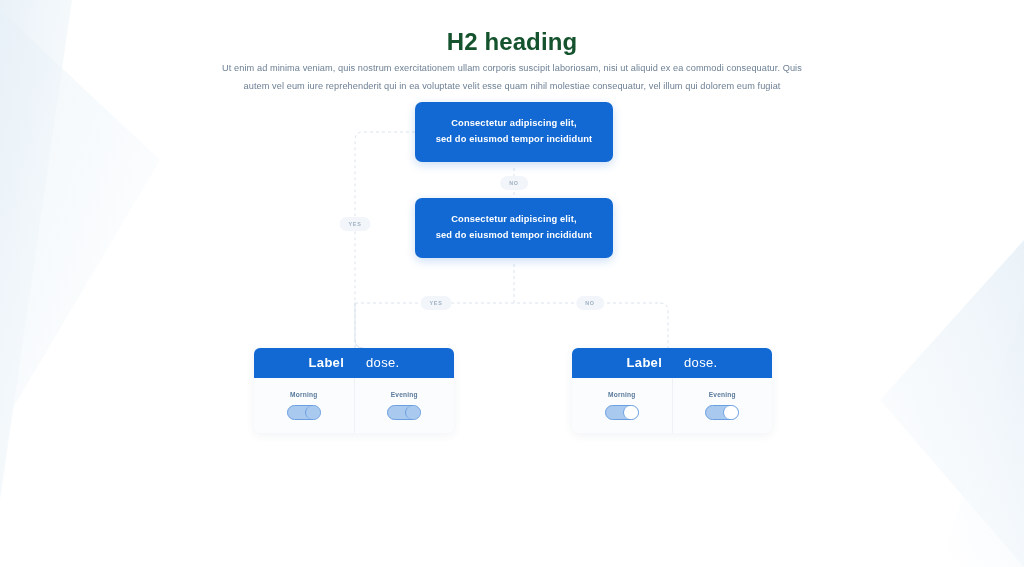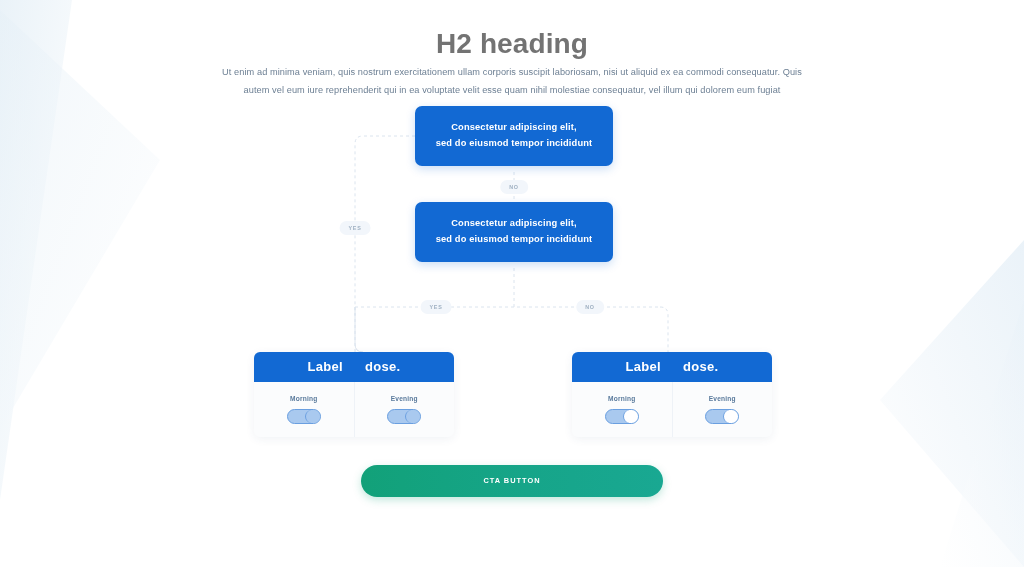--- a/index.html
+++ b/index.html
@@ -31,23 +31,23 @@
     position: relative;
     z-index: 1;
     width: 1024px;
     height: 567px;
   }
 
   
   #header { padding-top: 28px; text-align: center; }
 
   #page-title {
-    font-size: 28px;
+    font-size: 24px;
     font-weight: 600;
-    color: #737373;
+    color: #14532d;
     letter-spacing: .1px;
   }
 
   #intro-paragraph {
     margin: 4px auto 0;
     width: 600px;
     font-size: 9.2px;
     line-height: 1.95;
     color: #6c7f93;
     letter-spacing: .08px;
@@ -123,21 +123,21 @@
     color: #ffffff;
     height: 30px;
     display: flex;
     align-items: center;
     justify-content: center;
     gap: 22px;
     font-size: 13px;
     font-weight: 700;
     letter-spacing: .3px;
   }
-  .dose-card-header .dose-amount { font-weight: 700; text-align: right; }
+  .dose-card-header .dose-amount { font-weight: 400; text-align: right; }
 
   .dose-card-body {
     display: flex;
     height: 55px;
   }
   .dose-slot {
     flex: 1;
     display: flex;
     flex-direction: column;
     align-items: center;
@@ -299,17 +299,14 @@
           <div class="dose-slot-label">Evening</div>
           <div class="toggle on">
             <div class="knob"></div>
           </div>
         </div>
       </div>
     </div>
 
   </div>
 
-  <div id="cta-wrap">
-    <button id="cta-button">CTA BUTTON</button>
-  </div>
 
 </div>
 
 </body></html>

